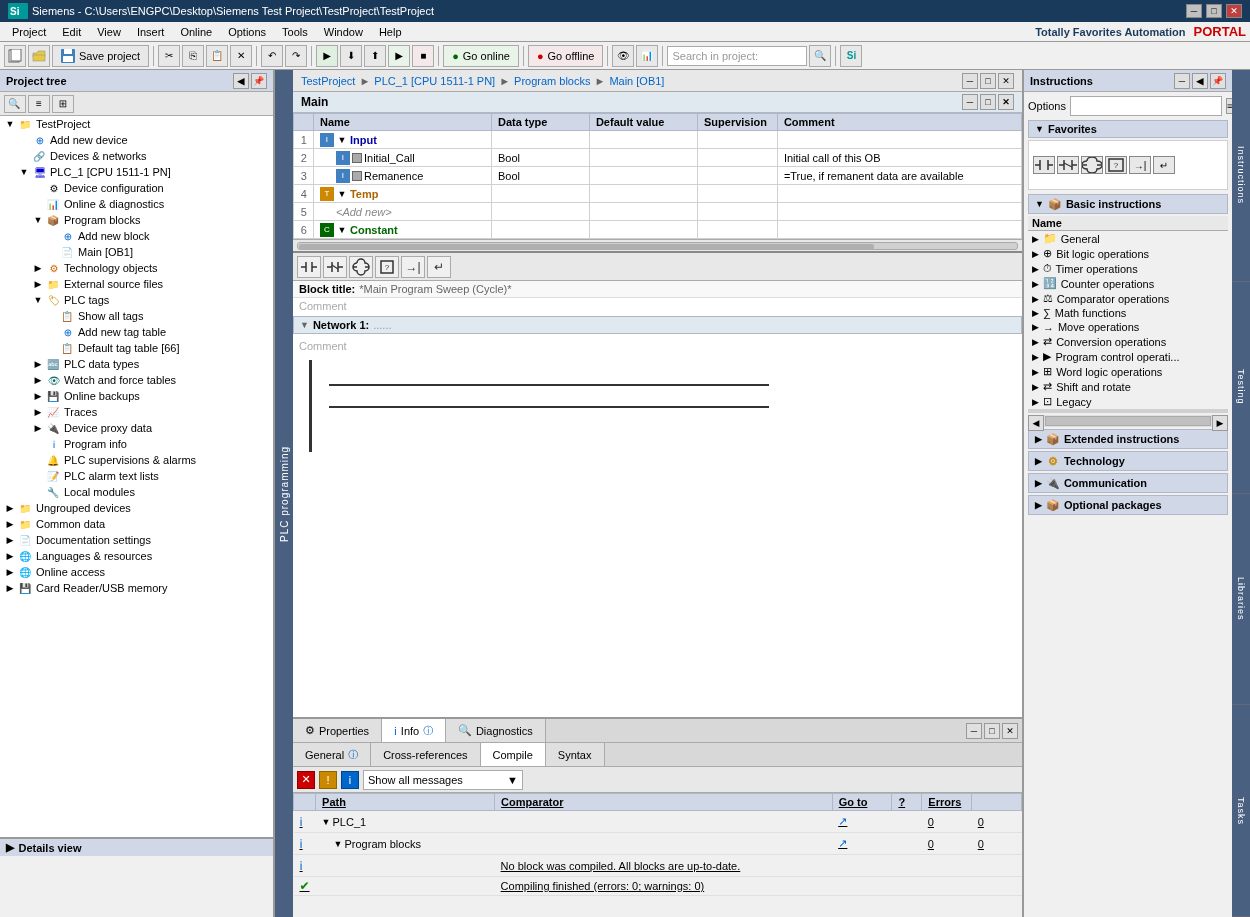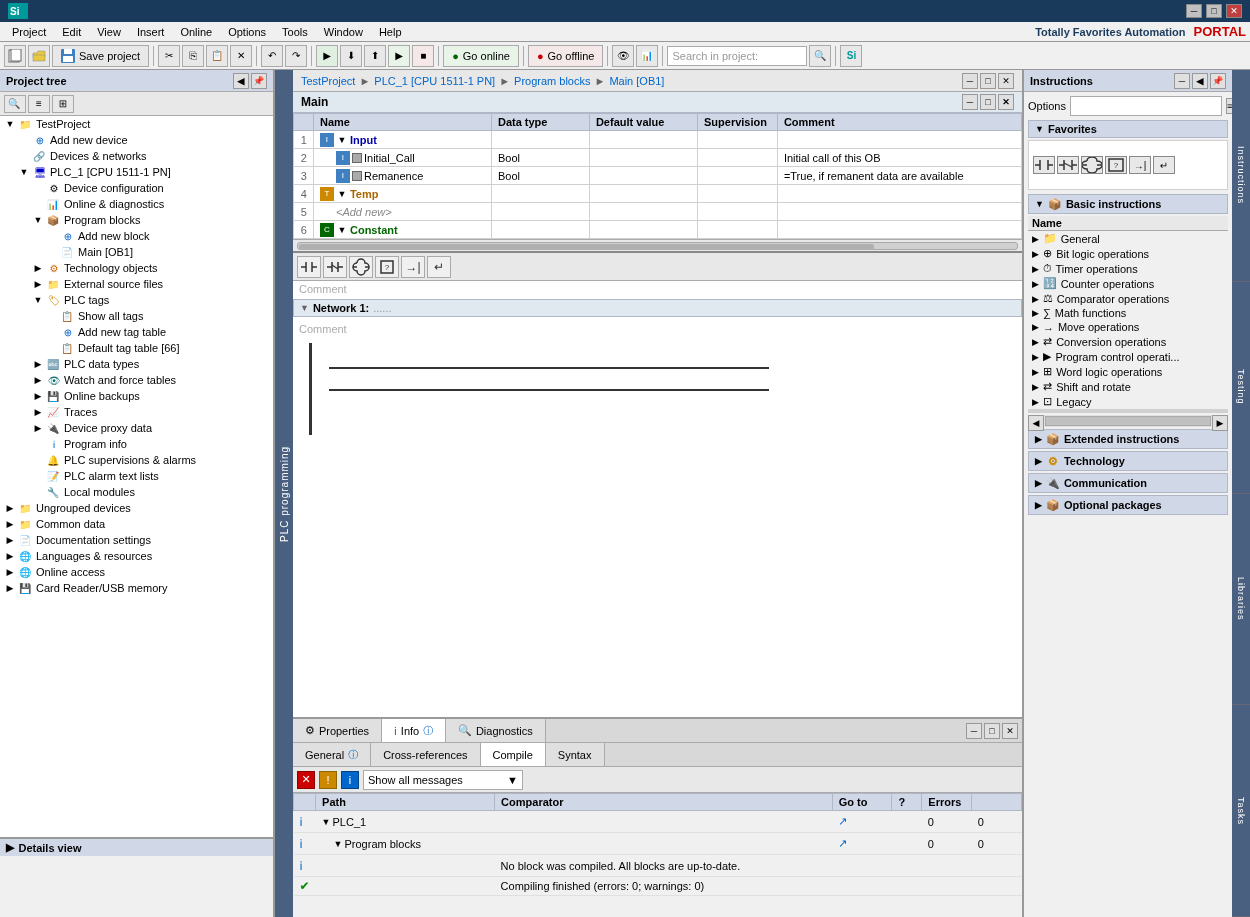--- a/index.html
+++ b/index.html
@@ -65,21 +65,21 @@
     .block-title { display: flex; align-items: center; gap: 4px; padding: 2px 6px; font-size: 11px; background: #f8f8f8; border-bottom: 1px solid #ddd; }
     .comment-area { color: #888; padding: 2px 6px; font-size: 11px; height: 18px; }
 
     
     .info-panel { height: 200px; background: #f0f0f0; border-top: 2px solid #999; display: flex; flex-direction: column; }
     .info-tabs { display: flex; background: #d8d8d8; border-bottom: 1px solid #aaa; height: 24px; }
     .info-tab { padding: 2px 12px; border-right: 1px solid #aaa; cursor: pointer; display: flex; align-items: center; gap: 4px; font-size: 11px; background: #e0e0e0; }
     .info-tab.active { background: white; }
     .compile-toolbar { background: #e8e8e8; border-bottom: 1px solid #aaa; height: 26px; display: flex; align-items: center; padding: 0 4px; gap: 4px; }
     .compile-filter { background: white; border: 1px solid #aaa; height: 20px; padding: 0 4px; font-size: 11px; display: flex; align-items: center; min-width: 160px; }
-    .compile-table { width: 100%; border-collapse: collapse; font-size: 11px; }
+    .compile-table { width: 100%; border-collapse: collapse; font-size: 11px; text-decoration: underline; }
     .compile-table th { background: #d0d8e8; border: 1px solid #b0b8c8; padding: 2px 6px; text-align: left; font-weight: bold; }
     .compile-table td { border-bottom: 1px solid #e0e0e0; padding: 2px 6px; height: 18px; }
 
     
     .right-panel { width: 210px; background: #f0f0f0; border-left: 2px solid #999; display: flex; flex-direction: column; }
     .right-panel-header { background: #d0d8e8; border-bottom: 1px solid #aaa; padding: 3px 6px; font-weight: bold; display: flex; align-items: center; justify-content: space-between; height: 22px; }
     .right-panel-content { flex: 1; overflow-y: auto; padding: 4px; }
     .options-bar { display: flex; align-items: center; gap: 4px; margin-bottom: 4px; }
     .options-search { flex: 1; height: 20px; border: 1px solid #aaa; padding: 0 4px; font-size: 11px; background: white; }
     .section-header { background: #d0d8e8; border: 1px solid #b0b8c8; padding: 2px 6px; margin: 2px 0; display: flex; align-items: center; gap: 4px; cursor: pointer; font-size: 11px; font-weight: bold; }
@@ -112,20 +112,21 @@
 </head>
 <body>
 
 <div class="title-bar">
   <span class="siemens-logo">
     <svg width="20" height="16" viewBox="0 0 20 16" style="margin-right:4px;vertical-align:middle;">
       <rect width="20" height="16" fill="#009999" rx="1"></rect>
       <text x="2" y="12" fill="white" font-size="10" font-weight="bold">Si</text>
     </svg>
   </span>
+  <span style="font-size:11px;">Siemens - C:\Users\ENGPC\Desktop\Siemens Test Project\TestProject\TestProject</span>
   <div class="title-bar-controls" style="margin-left:auto;">
     <div class="title-bar-btn">─</div>
     <div class="title-bar-btn">□</div>
     <div class="title-bar-btn" style="background:#c04040;color:white;">✕</div>
   </div>
 </div>
 
 <div class="menu-bar">
   <span class="menu-item">Project</span>
   <span class="menu-item">Edit</span>
@@ -628,20 +629,24 @@
           <div class="lad-btn">
             <svg width="20" height="18" viewBox="0 0 20 18">
               <rect x="4" y="3" width="12" height="12" fill="none" stroke="#333" stroke-width="1.5"></rect>
               <text x="10" y="12" text-anchor="middle" font-size="8" fill="#333">?</text>
             </svg>
           </div>
           <div class="lad-btn">→|</div>
           <div class="lad-btn">↵</div>
         </div>
 
+        <div class="block-title">
+          <span style="font-weight:bold;">Block title:</span>
+          <span style="color:#666;">*Main Program Sweep (Cycle)*</span>
+        </div>
         <div class="comment-area">
           <span style="color:#aaa;">Comment</span>
         </div>
 
         <div style="overflow-y:auto;flex:1;">
           <div class="network-header">
             <span style="font-size:9px;color:#666;">▼</span>
             <span class="network-title">Network 1:</span>
             <span style="color:#999;">......</span>
           </div>

